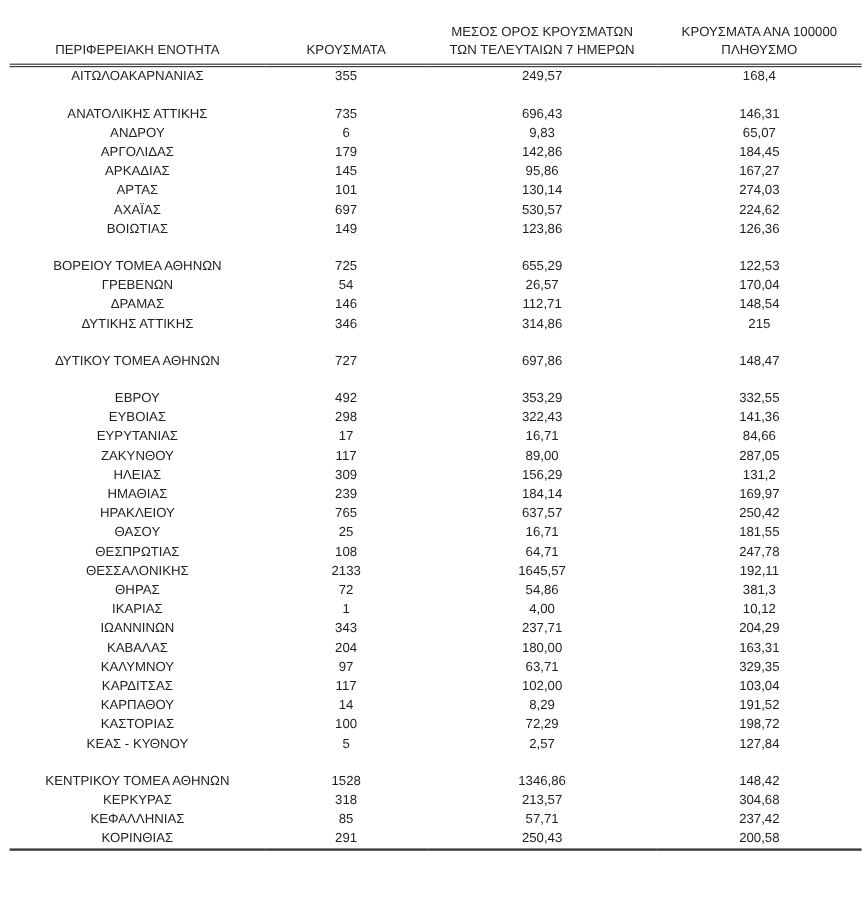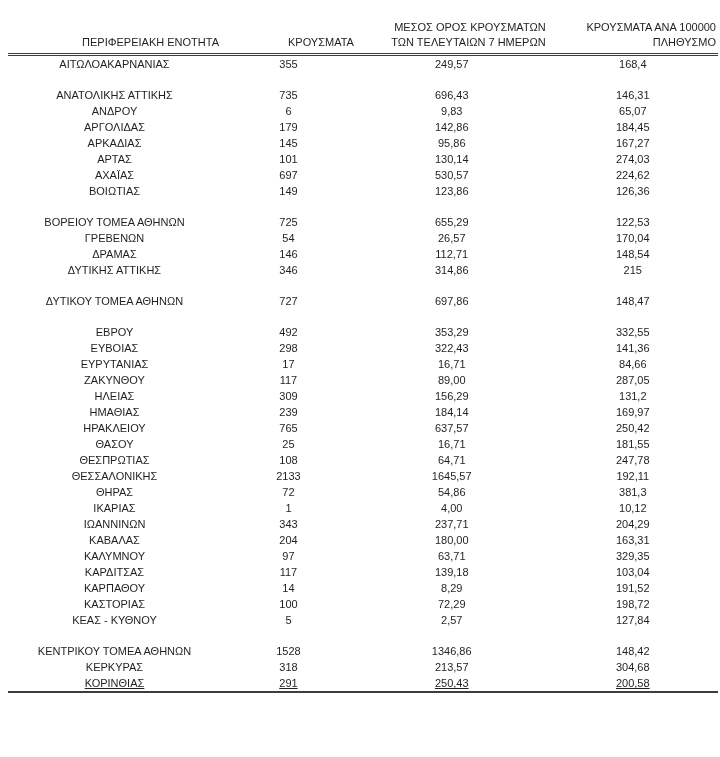--- a/index.html
+++ b/index.html
@@ -25,21 +25,21 @@
     margin-left: 8px;
     font-size: 11px;
   }
   table.cases col.c-region  { width: 30%; }
   table.cases col.c-cases   { width: 19%; }
   table.cases col.c-avg     { width: 27%; }
   table.cases col.c-per100k { width: 24%; }
 
   thead th {
     font-weight: normal;
-    text-align: right;
+    text-align: center;
     vertical-align: bottom;
     padding: 0 2px 3px 2px;
     line-height: 15px;
     border-bottom: 3px double #3d3d3d;
   }
   thead th .hline { display: block; }
 
   tbody td {
     text-align: center;
     vertical-align: middle;
@@ -48,21 +48,20 @@
     padding: 0 2px;
     white-space: nowrap;
     overflow: hidden;
   }
   tbody tr.gap-row td {
     height: 15px;
     line-height: 15px;
   }
   tbody tr:last-child td {
     border-bottom: 2px solid #3d3d3d;
-    text-decoration: underline;
   }
 </style>
 </head>
 <body>
 
 <div class="page">
   <table class="cases">
     <colgroup>
       <col class="c-region">
       <col class="c-cases">
@@ -264,21 +263,21 @@
         </tr>
         <tr>
           <td>ΚΑΛΥΜΝΟΥ</td>
           <td>97</td>
           <td>63,71</td>
           <td>329,35</td>
         </tr>
         <tr>
           <td>ΚΑΡΔΙΤΣΑΣ</td>
           <td>117</td>
-          <td>139,18</td>
+          <td>102,00</td>
           <td>103,04</td>
         </tr>
         <tr>
           <td>ΚΑΡΠΑΘΟΥ</td>
           <td>14</td>
           <td>8,29</td>
           <td>191,52</td>
         </tr>
         <tr>
           <td>ΚΑΣΤΟΡΙΑΣ</td>
@@ -299,20 +298,26 @@
           <td>ΚΕΝΤΡΙΚΟΥ ΤΟΜΕΑ ΑΘΗΝΩΝ</td>
           <td>1528</td>
           <td>1346,86</td>
           <td>148,42</td>
         </tr>
         <tr>
           <td>ΚΕΡΚΥΡΑΣ</td>
           <td>318</td>
           <td>213,57</td>
           <td>304,68</td>
+        </tr>
+        <tr>
+          <td>ΚΕΦΑΛΛΗΝΙΑΣ</td>
+          <td>85</td>
+          <td>57,71</td>
+          <td>237,42</td>
         </tr>
         <tr>
           <td>ΚΟΡΙΝΘΙΑΣ</td>
           <td>291</td>
           <td>250,43</td>
           <td>200,58</td>
         </tr>
       </tbody>
   </table>
 </div>

